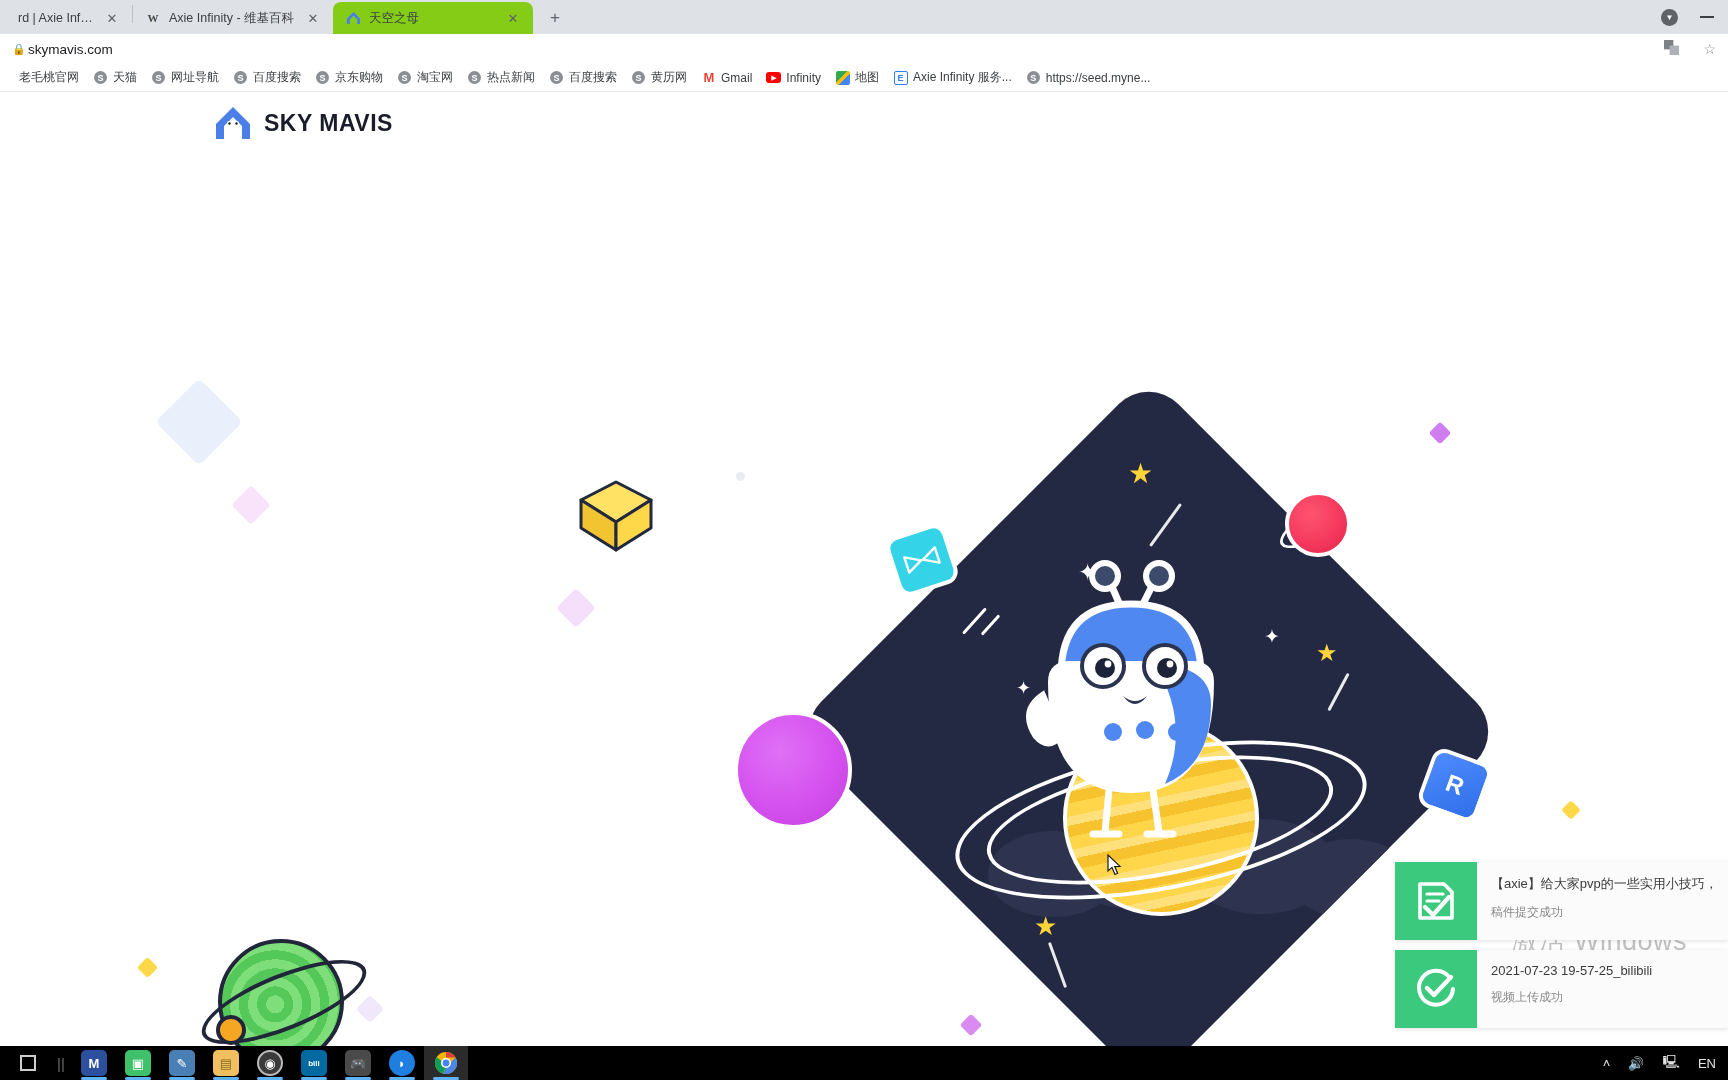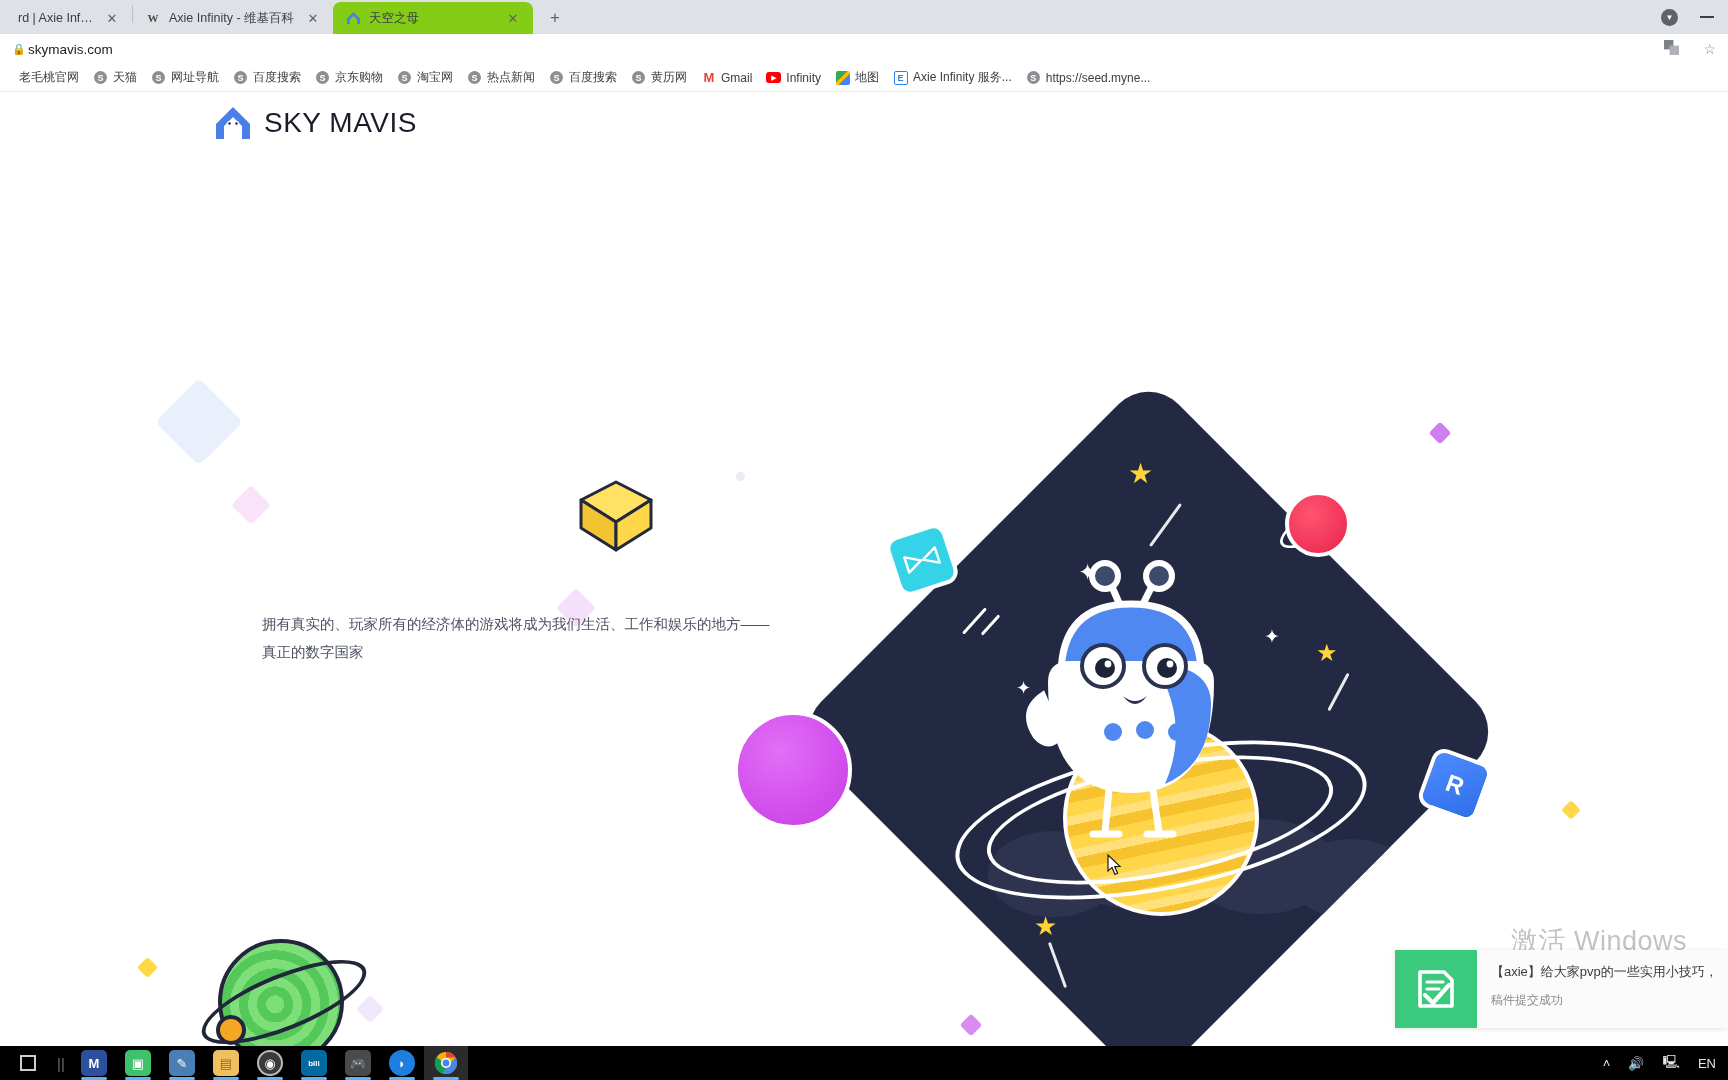--- a/index.html
+++ b/index.html
@@ -101,21 +101,21 @@
   
   .page { position: relative; width: 1728px; height: 954px; background: #ffffff; overflow: hidden; }
 
   .site-header {
     height: 62px; display: flex; align-items: center;
     padding: 0 60px 0 215px;
   }
   .logo { display: flex; align-items: center; gap: 13px; }
   .logo-mark { width: 36px; height: 34px; }
   .logo-text {
-    font-size: 28px; font-weight: 400; color: #1a1d29;
+    font-size: 23px; font-weight: 700; color: #1a1d29;
     letter-spacing: 0.5px;
   }
   .site-nav { margin-left: auto; display: flex; gap: 38px; padding-right: 355px; }
   .nav-item { font-size: 16px; color: #2b2f3a; font-weight: 500; }
 
   
   .hero { position: relative; height: 892px; }
   .hero-copy { position: absolute; left: 262px; top: 432px; width: 520px; }
   .hero-title {
     font-size: 37px; font-weight: 800; color: #262b3d;
@@ -416,21 +416,20 @@
       <div class="deco-dia" style="left:237px;top:337px;width:28px;height:28px;background:#f8e3fb;border-radius:4px;"></div>
       <div class="deco-dia" style="left:562px;top:440px;width:28px;height:28px;background:#f4e0fa;border-radius:4px;"></div>
       <div class="deco-dia" style="left:140px;top:806px;width:15px;height:15px;background:#ffd84a;border-radius:3px;"></div>
       <div class="deco-dia" style="left:1432px;top:271px;width:16px;height:16px;background:#cf7ef0;border-radius:3px;"></div>
       <div class="deco-dia" style="left:1564px;top:649px;width:14px;height:14px;background:#ffd84a;border-radius:3px;"></div>
       <div class="deco-dia" style="left:963px;top:863px;width:16px;height:16px;background:#d98bf2;border-radius:3px;"></div>
       <div class="deco-dia" style="left:360px;top:845px;width:20px;height:20px;background:#f1e7fb;border-radius:4px;"></div>
       <div style="position:absolute;left:736px;top:318px;width:9px;height:9px;border-radius:50%;background:#e9ecf3;"></div>
 
       <div class="hero-copy">
-        <p class="hero-sub">拥有真实的、玩家所有的经济体的游戏将成为我们生活、工作和娱乐的地方——真正的数字国家</p>
       </div>
 
       <div class="illus">
         <div class="diamond">
           <div class="dinner">
 
             <div class="cloud" style="left:92px;top:352px;width:130px;height:86px;"></div>
             <div class="cloud" style="left:160px;top:330px;width:160px;height:100px;"></div>
             <div class="cloud" style="left:290px;top:340px;width:150px;height:95px;"></div>
             <div class="cloud" style="left:395px;top:360px;width:120px;height:80px;"></div>
@@ -546,20 +545,32 @@
             <path d="M11 14 h16 M11 21 h12" stroke="#ffffff" stroke-width="3.2" stroke-linecap="round"></path>
             <path d="M9 27 L17 35 L33 17" fill="none" stroke="#ffffff" stroke-width="4.2" stroke-linecap="round" stroke-linejoin="round"></path>
           </svg>
         </div>
         <div class="toast-body">
           <div class="toast-title">【axie】给大家pvp的一些实用小技巧，</div>
           <div class="toast-desc">稿件提交成功</div>
         </div>
       </div>
 
+      <div class="toast">
+        <div class="toast-ico">
+          <svg width="42" height="42" viewBox="0 0 42 42">
+            <path d="M35 10 A17 17 0 1 0 38 21" fill="none" stroke="#ffffff" stroke-width="4" stroke-linecap="round"></path>
+            <path d="M12 20 L19 27 L36 9" fill="none" stroke="#ffffff" stroke-width="4.4" stroke-linecap="round" stroke-linejoin="round"></path>
+          </svg>
+        </div>
+        <div class="toast-body">
+          <div class="toast-title">2021-07-23 19-57-25_bilibili</div>
+          <div class="toast-desc">视频上传成功</div>
+        </div>
+      </div>
     </div>
   </div>
 </div>
 
 <div class="taskbar">
   <div class="tb-item">
     <span class="tb-sq"></span>
   </div>
   <div class="tb-item" style="width:22px;">
     <span style="color:#6a6a6a;font-size:15px;">||</span>

